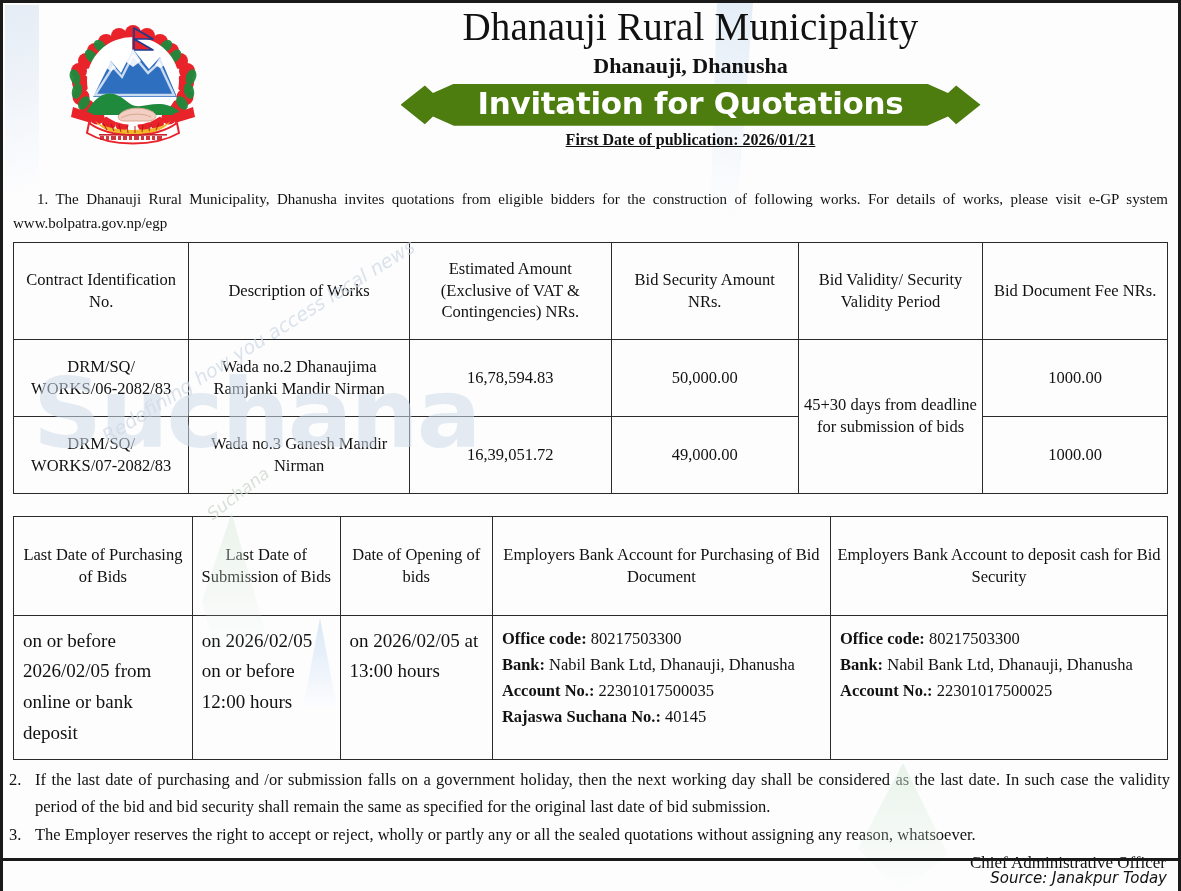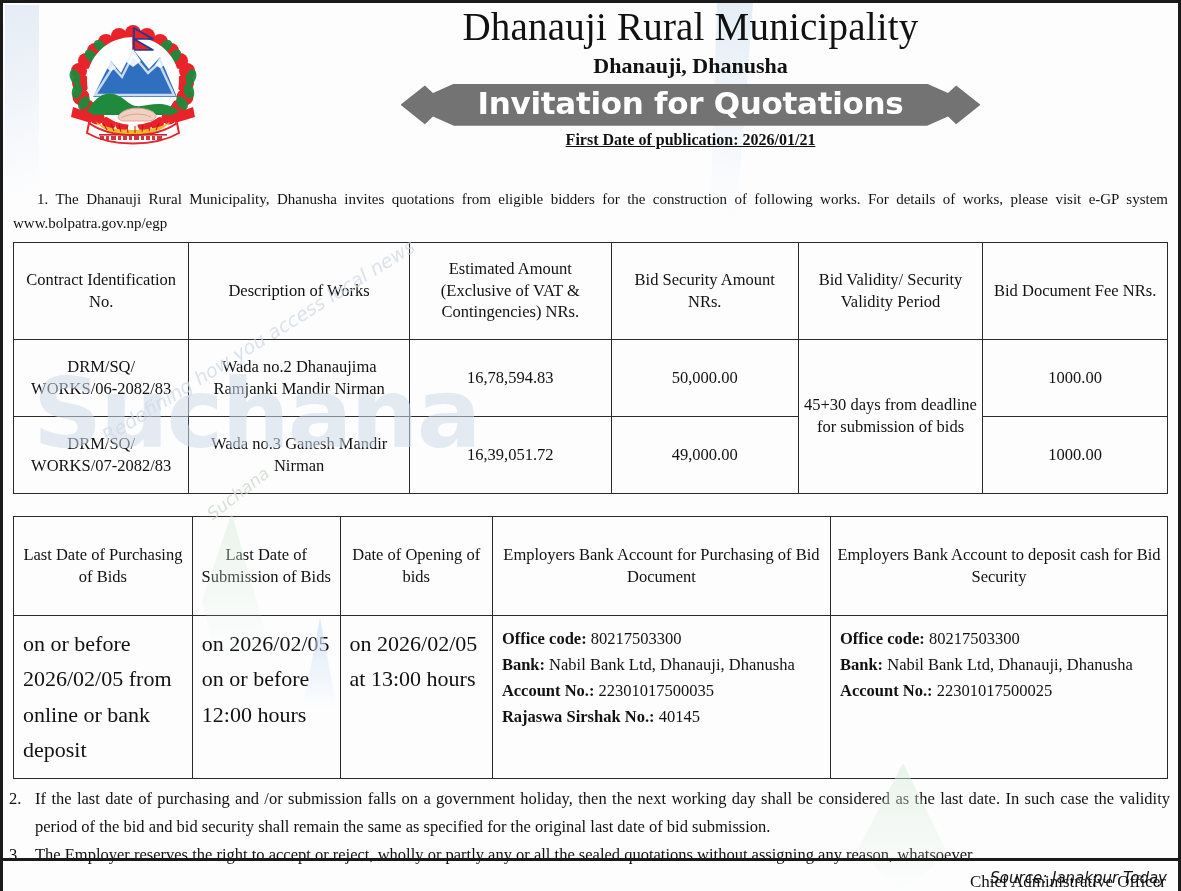--- a/index.html
+++ b/index.html
@@ -55,21 +55,21 @@
   .header{position:relative;height:182px;}
   .emblem{position:absolute;left:56px;top:8px;width:148px;height:136px;}
   .titles{position:absolute;left:210px;right:10px;top:0;text-align:center;}
   .t1{font-size:39px;font-weight:400;line-height:1.02;letter-spacing:.2px;margin-top:4px;}
   .t2{font-size:26px;font-weight:700;line-height:1.05;margin-top:7px;}
   .t3{font-size:22px;font-weight:700;line-height:1.05;margin-top:7px;}
 
   .ribbon-wrap{position:relative;margin-top:7px;height:42px;}
   .ribbon{
     position:absolute;left:50%;transform:translateX(-50%);
-    width:580px;height:42px;background:#737373;
+    width:580px;height:42px;background:#4d7c0f;
     display:flex;align-items:center;justify-content:center;
     clip-path:polygon(
       0% 50%, 4.2% 4%, 5.6% 22%, 9.2% 0%,
       90.8% 0%, 94.4% 22%, 95.8% 4%, 100% 50%,
       95.8% 96%, 94.4% 78%, 90.8% 100%,
       9.2% 100%, 5.6% 78%, 4.2% 96%
     );
   }
   .ribbon span{
     font-family:"DejaVu Sans",sans-serif;font-weight:700;
@@ -105,21 +105,21 @@
   }
   .t-works{margin-top:6px;}
   .t-works th{text-align:center;height:84px;}
   .t-works td{text-align:center;height:64px;}
   .t-dates{margin-top:22px;}
   .t-dates th{text-align:center;height:86px;}
   .t-dates td{vertical-align:top;padding:10px 9px;}
   .cellblock{line-height:1.58;font-size:16.5px;}
   .cellblock .ln{white-space:nowrap;}
   .cellblock b{font-weight:700;}
-  .dates-cell{line-height:1.62;font-size:22px;text-align:left;}
+  .dates-cell{line-height:1.62;font-size:19px;text-align:left;}
 
   .gap{height:6px;}
 
   
   .source{
     position:absolute;left:0;right:0;bottom:4px;
     text-align:right;padding-right:14px;
     font-family:"DejaVu Sans",sans-serif;
     font-style:italic;font-size:15px;color:#111;
   }
@@ -345,21 +345,21 @@
             </div>
             <div class="ln">
               <b>Bank:</b>
               <span>Nabil Bank Ltd, Dhanauji, Dhanusha</span>
             </div>
             <div class="ln">
               <b>Account No.:</b>
               <span>22301017500035</span>
             </div>
             <div class="ln">
-              <b>Rajaswa Sirshak No.:</b>
+              <b>Rajaswa Suchana No.:</b>
               <span>40145</span>
             </div>
           </div>
         </td>
         <td>
           <div class="cellblock">
             <div class="ln">
               <b>Office code:</b>
               <span>80217503300</span>
             </div>

